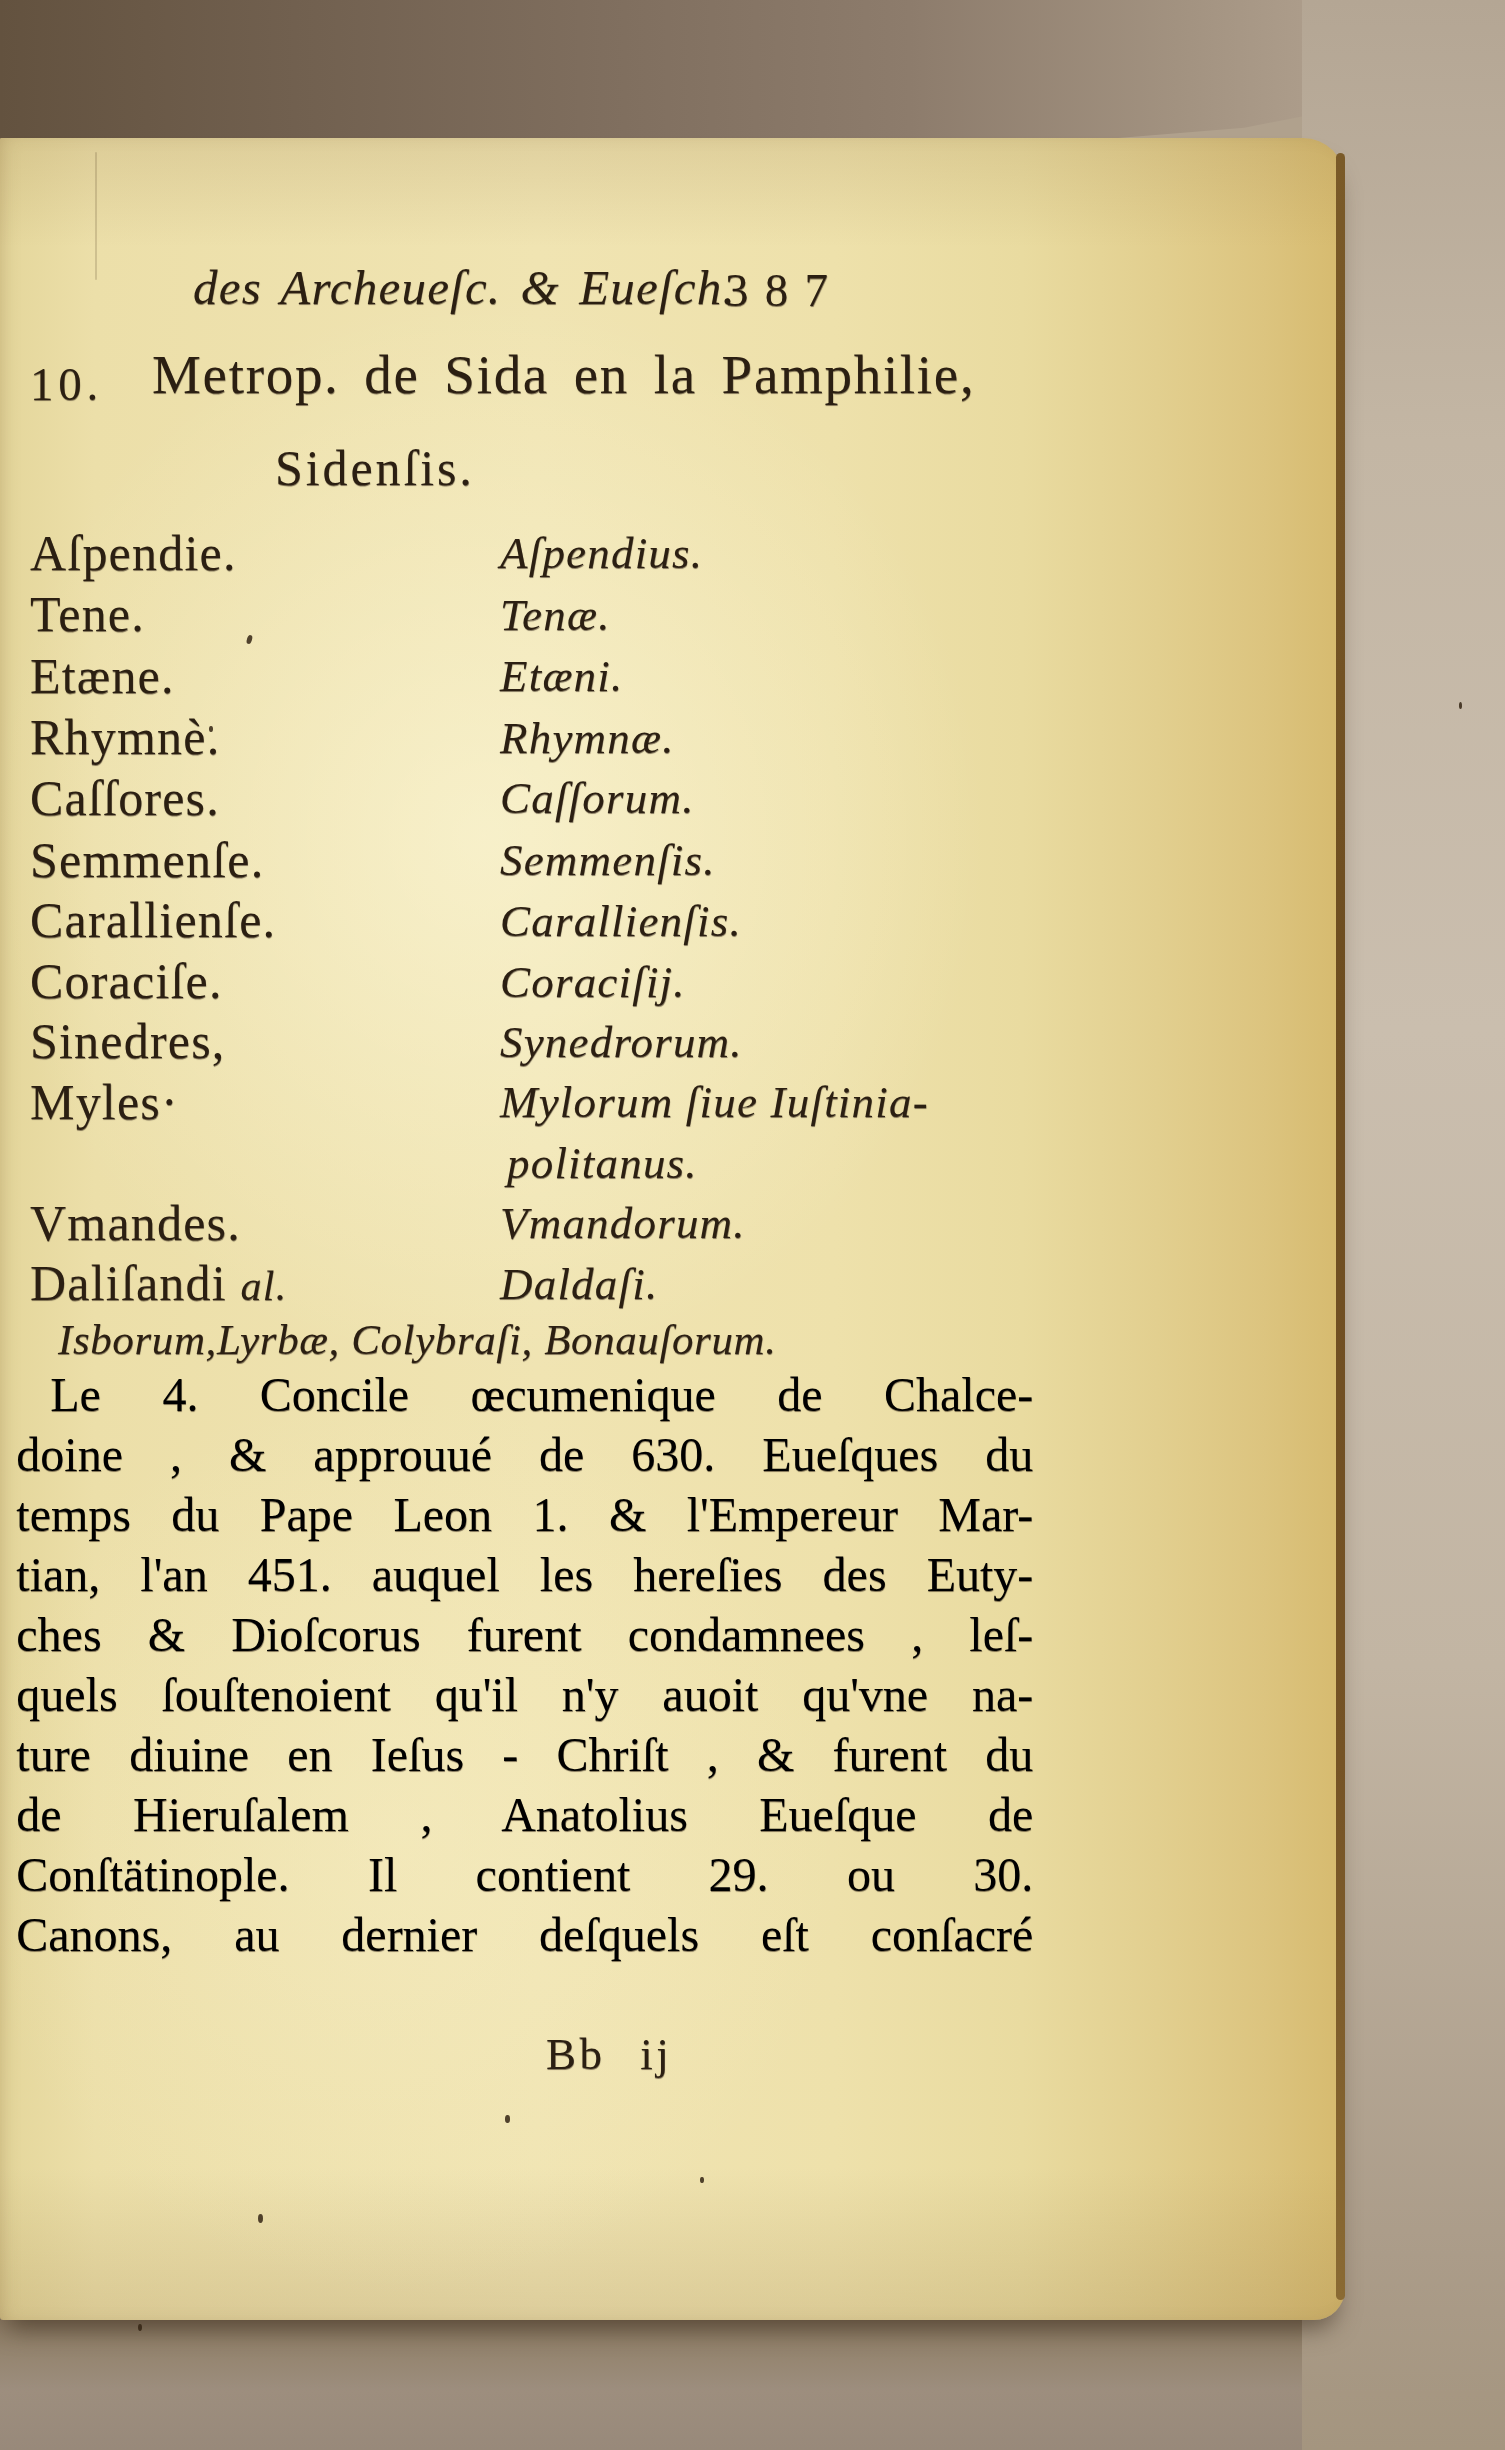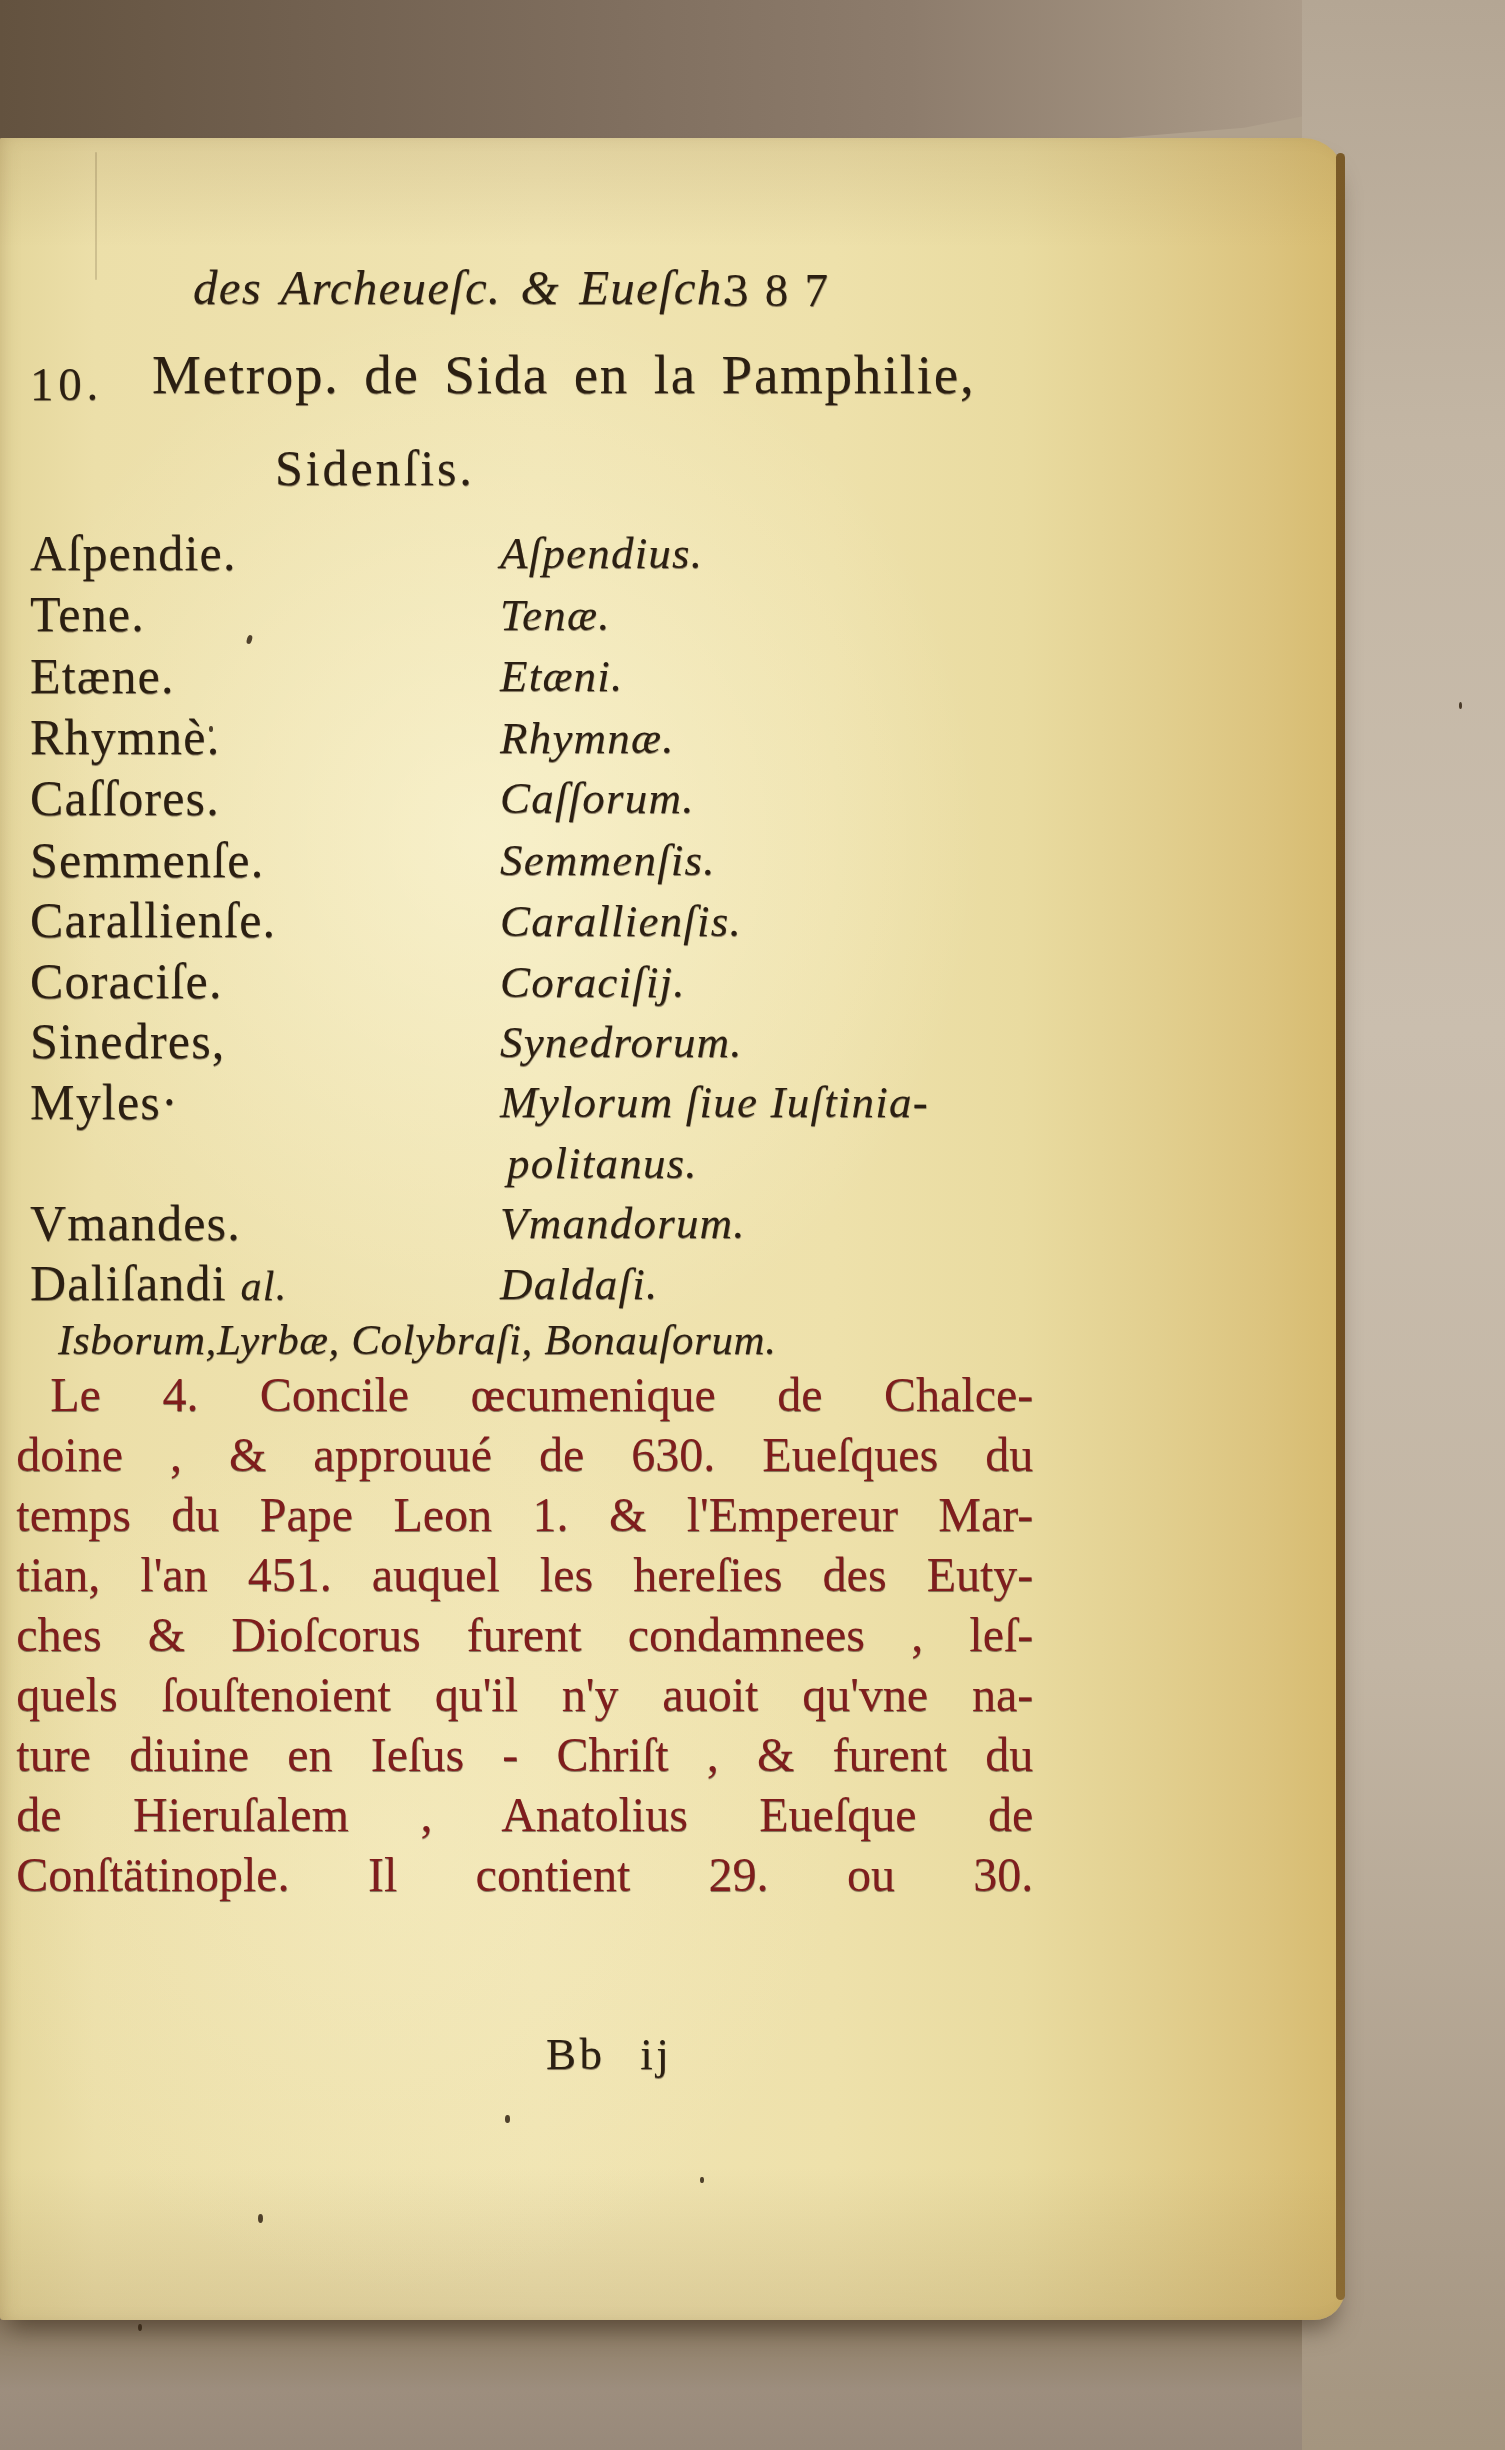--- a/index.html
+++ b/index.html
@@ -43,21 +43,21 @@
   .running-title{left:193px;top:259px;font-size:49px;font-style:italic;letter-spacing:1.2px;word-spacing:5.8px;}
   .page-number{left:725px;top:263px;font-size:47px;letter-spacing:16.3px;}
   .sec-num{left:30px;top:357px;font-size:47px;letter-spacing:4.7px;}
   .sec-title{left:152px;top:343px;font-size:55px;letter-spacing:1.7px;word-spacing:9.3px;}
   .sec-sub{left:275px;top:439px;font-size:50px;letter-spacing:2.9px;}
   .fr-cell{left:30px;font-size:50px;letter-spacing:1.2px;}
   .la-cell{left:500px;font-size:45px;font-style:italic;letter-spacing:1.2px;}
   .la-indent{left:507px;}
   .addendum{left:58px;top:1315px;font-size:43px;font-style:italic;letter-spacing:0.6px;text-align:right;}
   .paragraph{position:absolute;left:16.3px;top:1367px;width:1017px;}
-  .pline{height:60px;font-size:48px;color:#7f1d1d;text-shadow:0.3px 0.5px 0.7px rgba(43,30,18,0.55);
+  .pline{height:60px;font-size:48px;color:#000000;text-shadow:0.3px 0.5px 0.7px rgba(43,30,18,0.55);
          text-align:justify;text-align-last:justify;box-sizing:border-box;}
   .pline.indent{padding-left:34px;}
   .signature{left:546px;top:2028px;font-size:45px;letter-spacing:3.5px;word-spacing:20px;}
 
   
   .speck{position:absolute;background:rgba(52,37,20,0.85);border-radius:50%;z-index:6;}
 </style>
 </head>
 <body>
 
@@ -128,20 +128,21 @@
     <div class="paragraph">
       <div class="pline indent">Le 4. Concile œcumenique de Chalce-</div>
       <div class="pline">doine , &amp; approuué de 630. Eueſques du</div>
       <div class="pline">temps du Pape Leon 1. &amp; l'Empereur Mar-</div>
       <div class="pline">tian, l'an 451. auquel les hereſies des Euty-</div>
       <div class="pline">ches &amp; Dioſcorus furent condamnees , leſ-</div>
       <div class="pline">quels ſouſtenoient qu'il n'y auoit qu'vne na-</div>
       <div class="pline">ture diuine en Ieſus - Chriſt , &amp; furent du</div>
       <div class="pline">de Hieruſalem , Anatolius Eueſque de</div>
       <div class="pline">Conſtätinople. Il contient 29. ou 30.</div>
+      <div class="pline">Canons, au dernier deſquels eſt conſacré</div>
     </div>
 
     <div class="ink signature">Bb ij</div>
   </div>
 
   <div class="speck" style="left:247px;top:635px;width:4.7px;height:8.7px;transform:rotate(18deg)"></div>
   <div class="speck" style="left:209px;top:726px;width:3.5px;height:5.8px"></div>
   <div class="speck" style="left:1459px;top:702px;width:2.9px;height:7px"></div>
   <div class="speck" style="left:505px;top:2115px;width:4.7px;height:7.6px"></div>
   <div class="speck" style="left:258px;top:2214px;width:5.2px;height:9.3px"></div>

